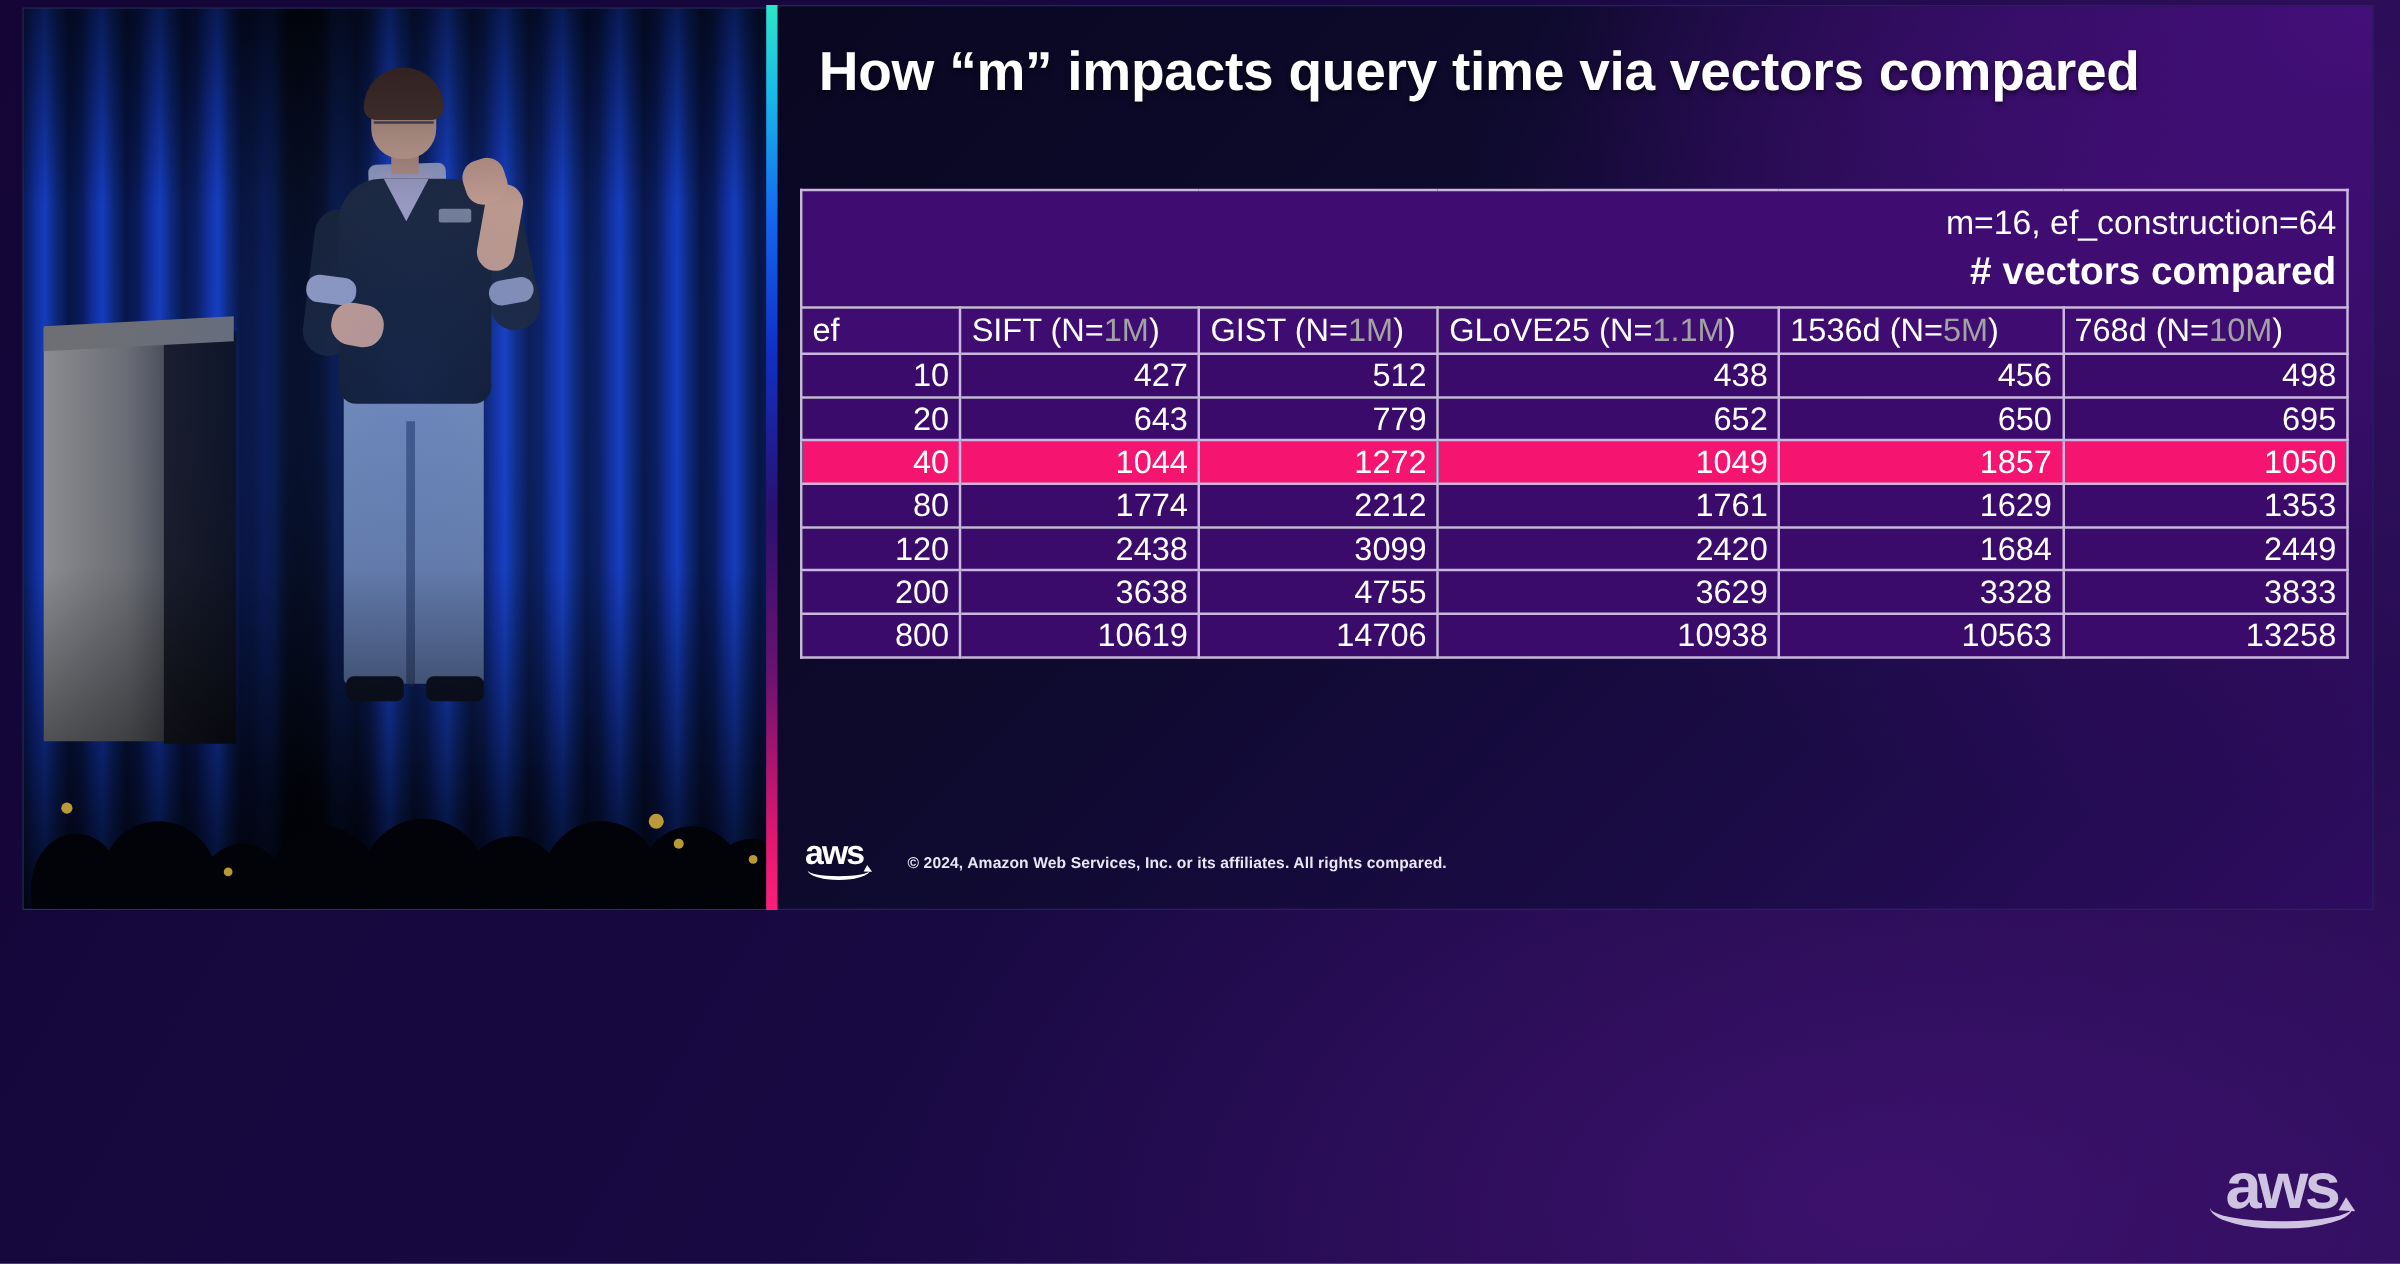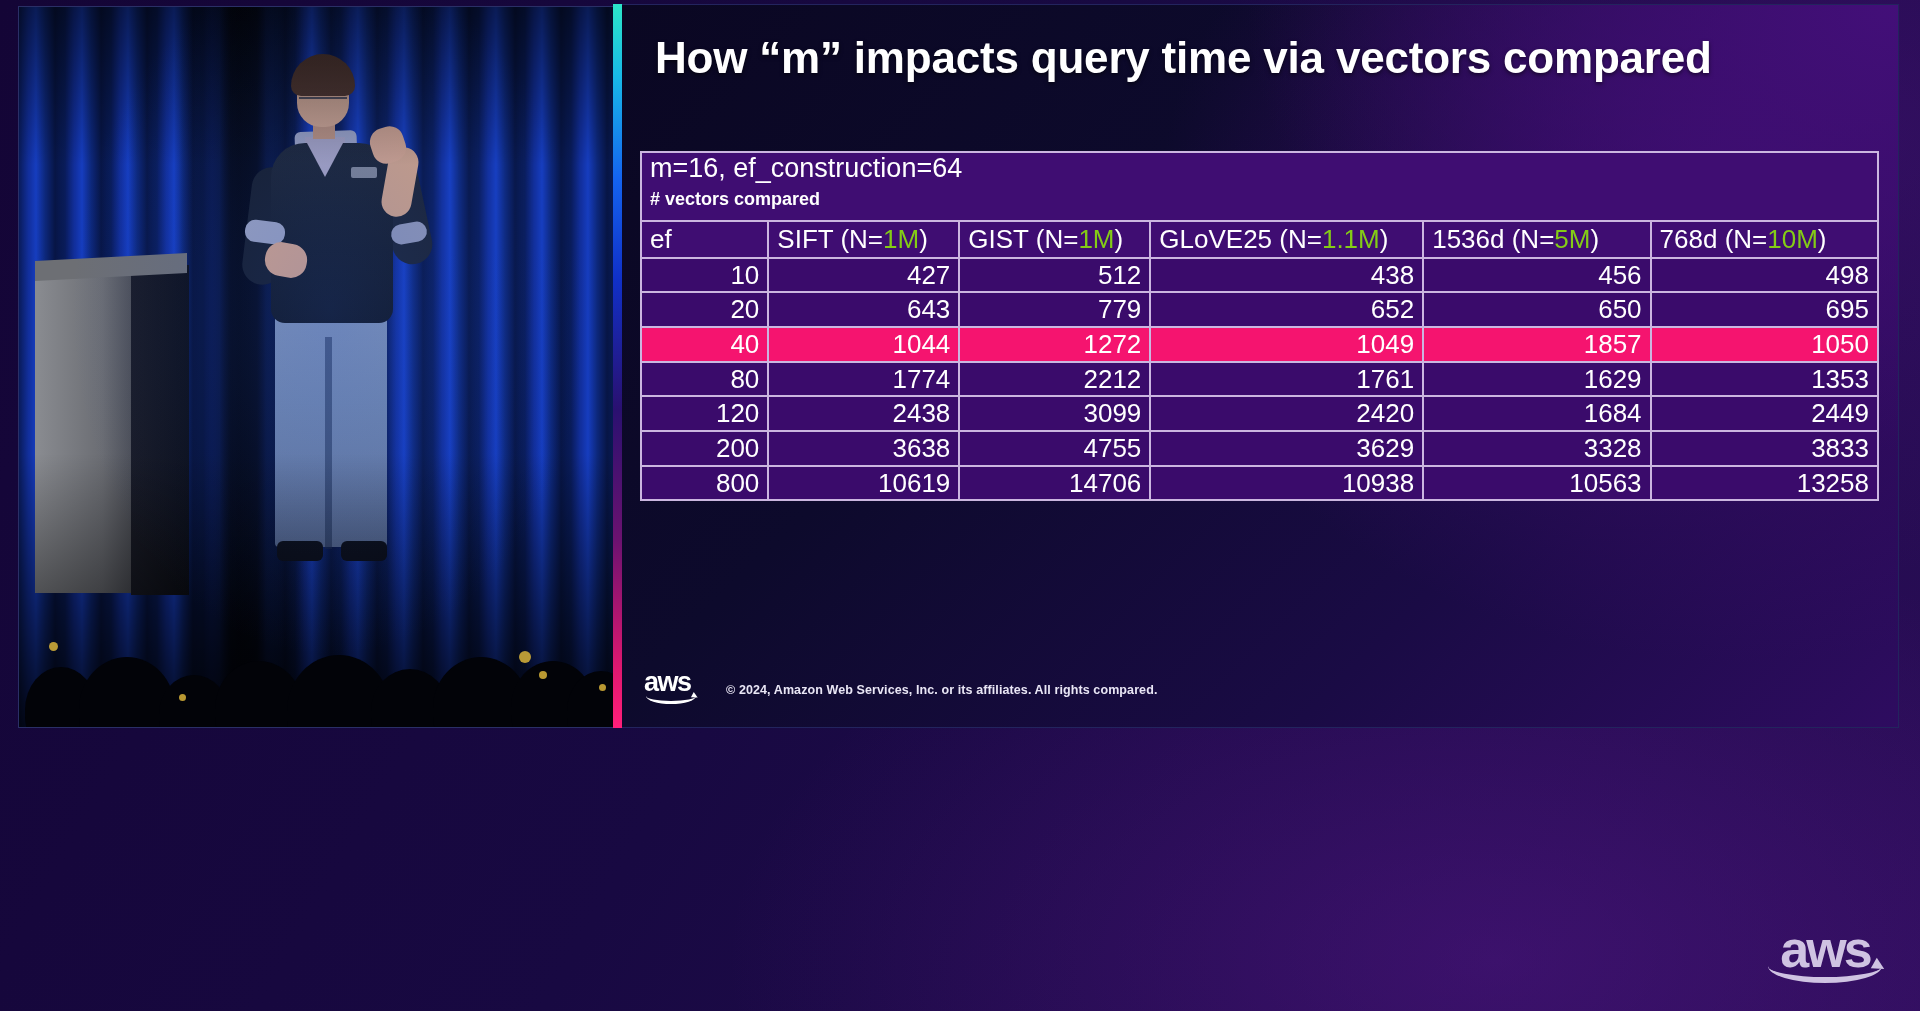--- a/index.html
+++ b/index.html
@@ -104,29 +104,29 @@
     border:2px solid #cbb6e0;
     color:#ffffff;
     font-size:26px;
     padding:1px 8px;
     background:#3f0d72;
     line-height:1.18;
     white-space:nowrap;
     overflow:hidden;
   }
   .hdr-merge{
-    text-align:left;font-size:27px;font-weight:normal;
-    padding:0 8px 10px 8px;
-  }
-  .hdr-merge .sub{display:block;font-weight:bold;font-size:18px;margin-top:4px;}
+    text-align:right;font-size:27px;font-weight:normal;
+    padding:10px 8px 10px 8px;
+  }
+  .hdr-merge .sub{display:block;font-weight:bold;font-size:31px;margin-top:4px;}
   .col-head{font-weight:normal;text-align:left;font-size:26px;padding-top:2px;padding-bottom:2px;}
   .col-head.ef{text-align:left;}
   td{background:#3a0b6b;text-align:right;}
   tr.highlight td{background:#f5146f;}
-  .pink{color:#84cc16;}
+  .pink{color:#a3a3a3;}
   .c-ef{width:112px;}
   .c-sift{width:168px;}
   .c-gist{width:168px;}
   .c-glove{width:240px;}
   .c-1536{width:200px;}
   .c-768{width:200px;}
 
   
   .slide-footer{position:absolute;left:30px;bottom:24px;display:flex;align-items:flex-end;gap:28px;}
   .aws-logo{position:relative;width:54px;height:34px;}

